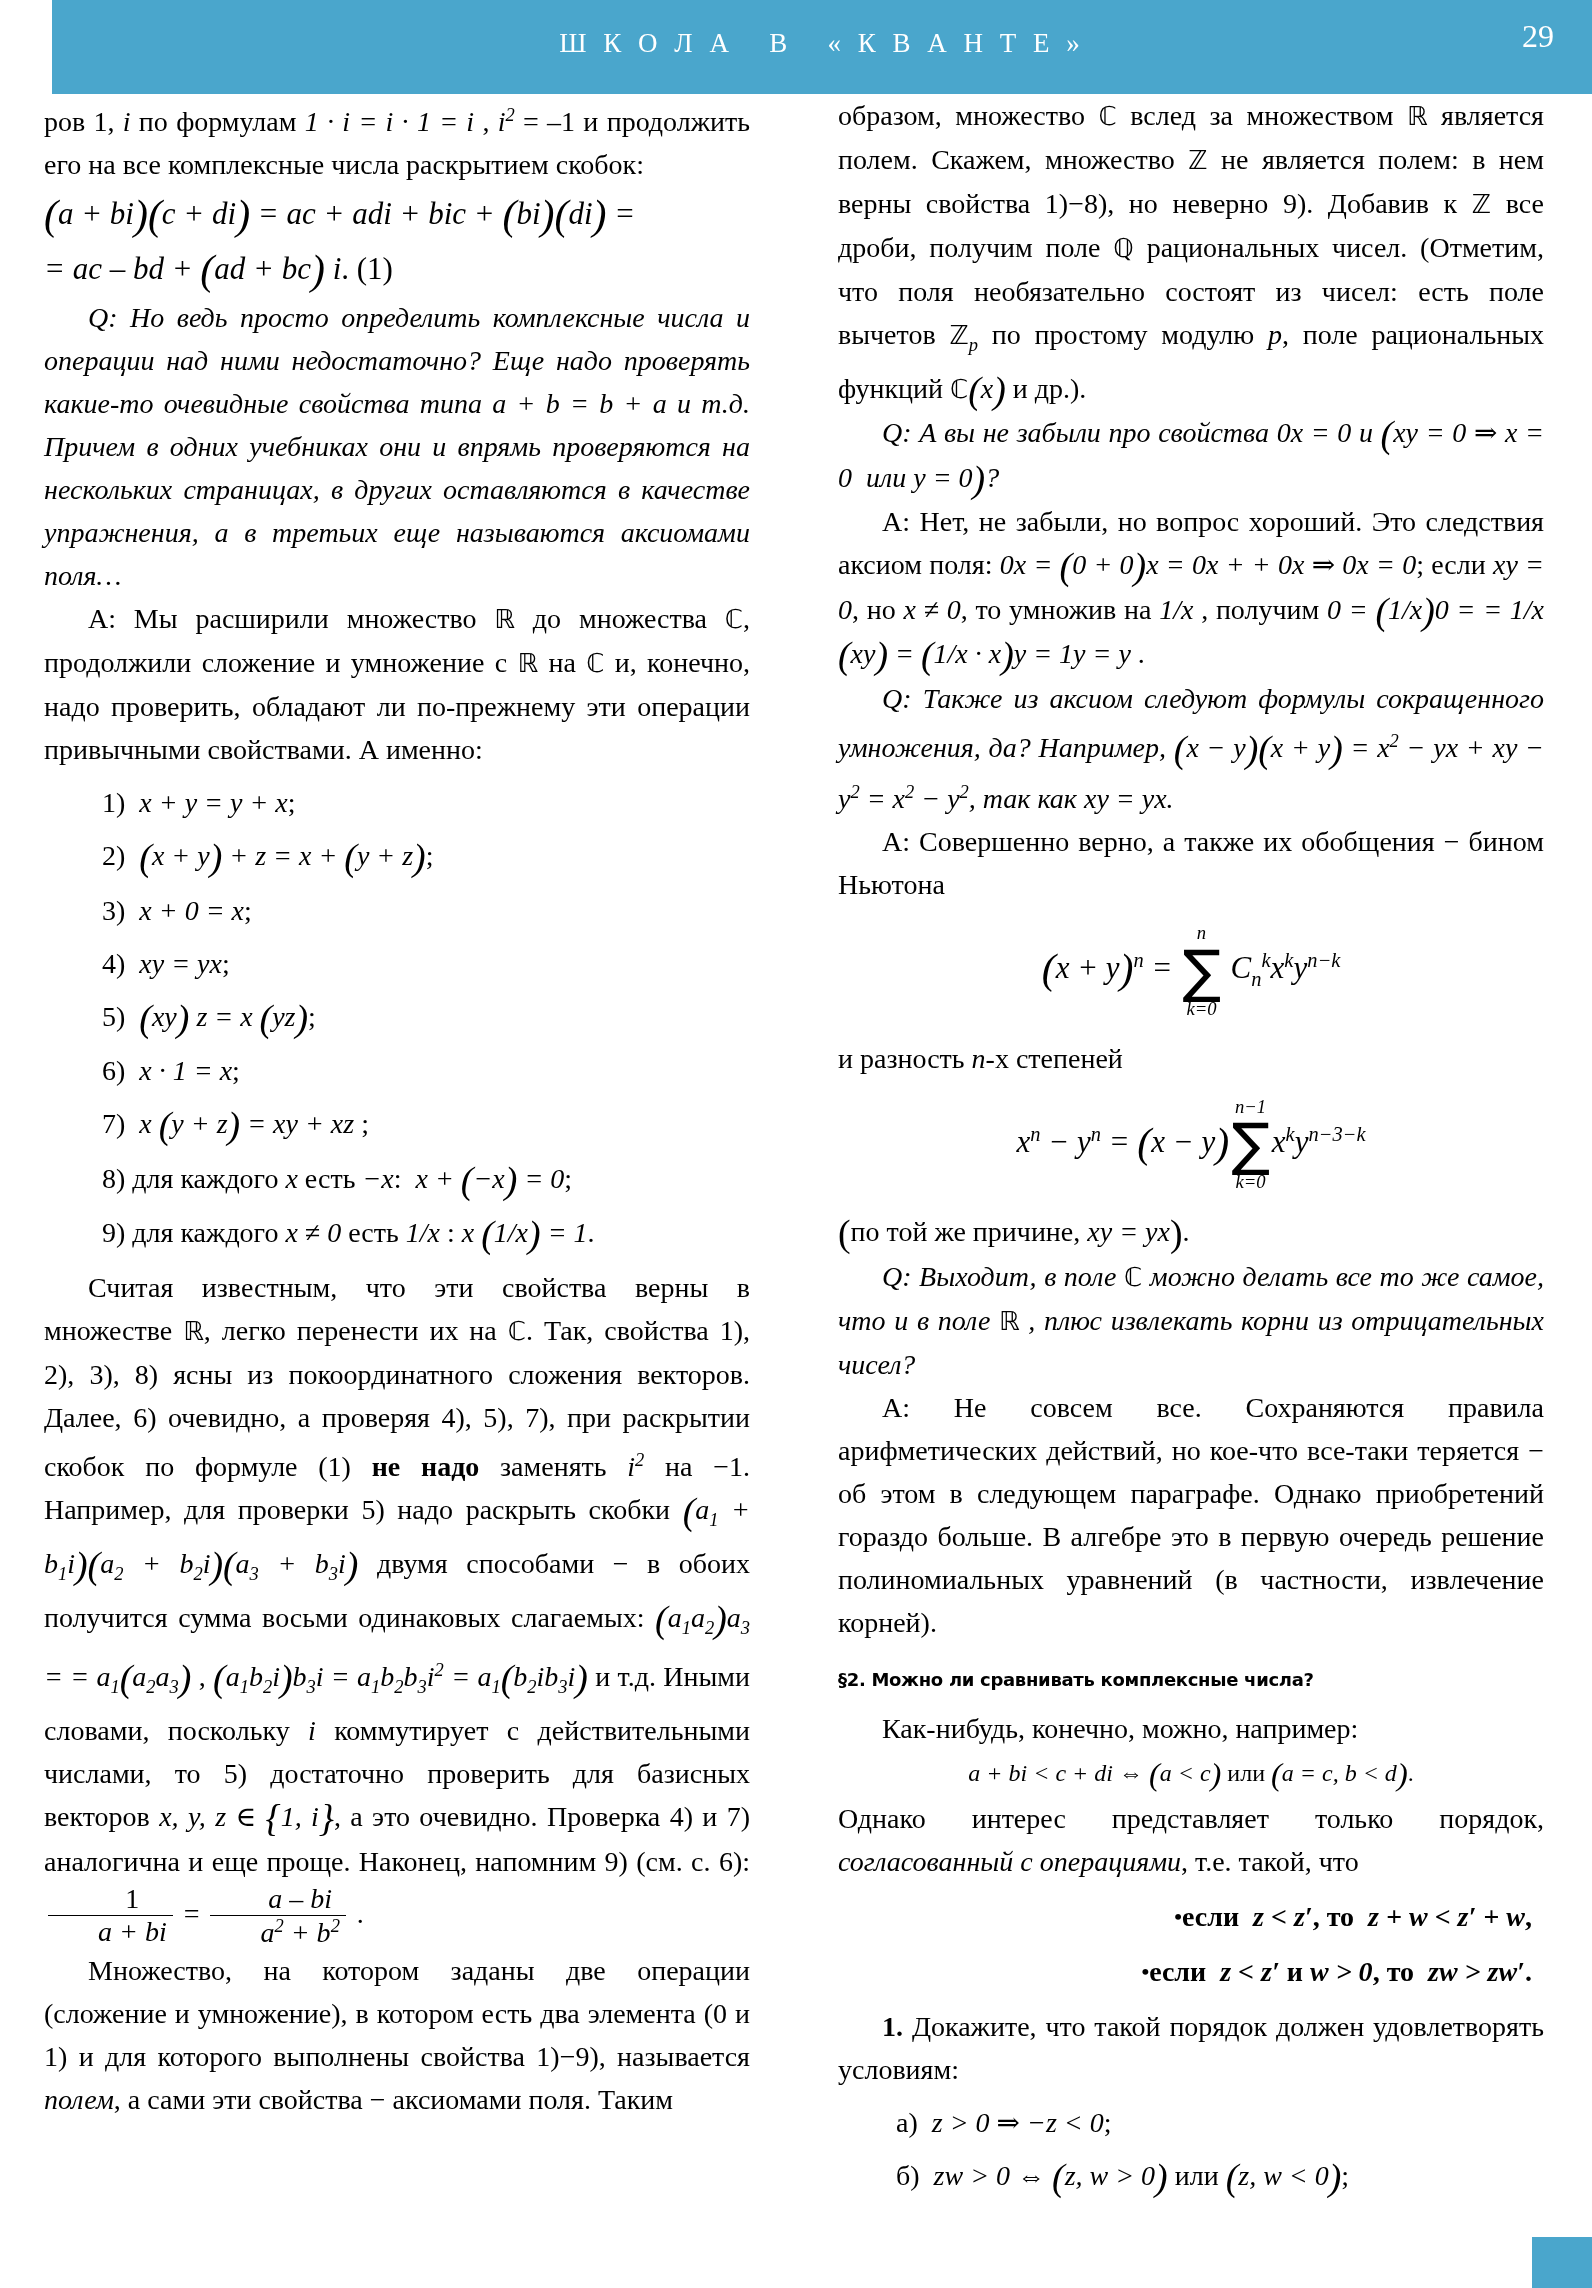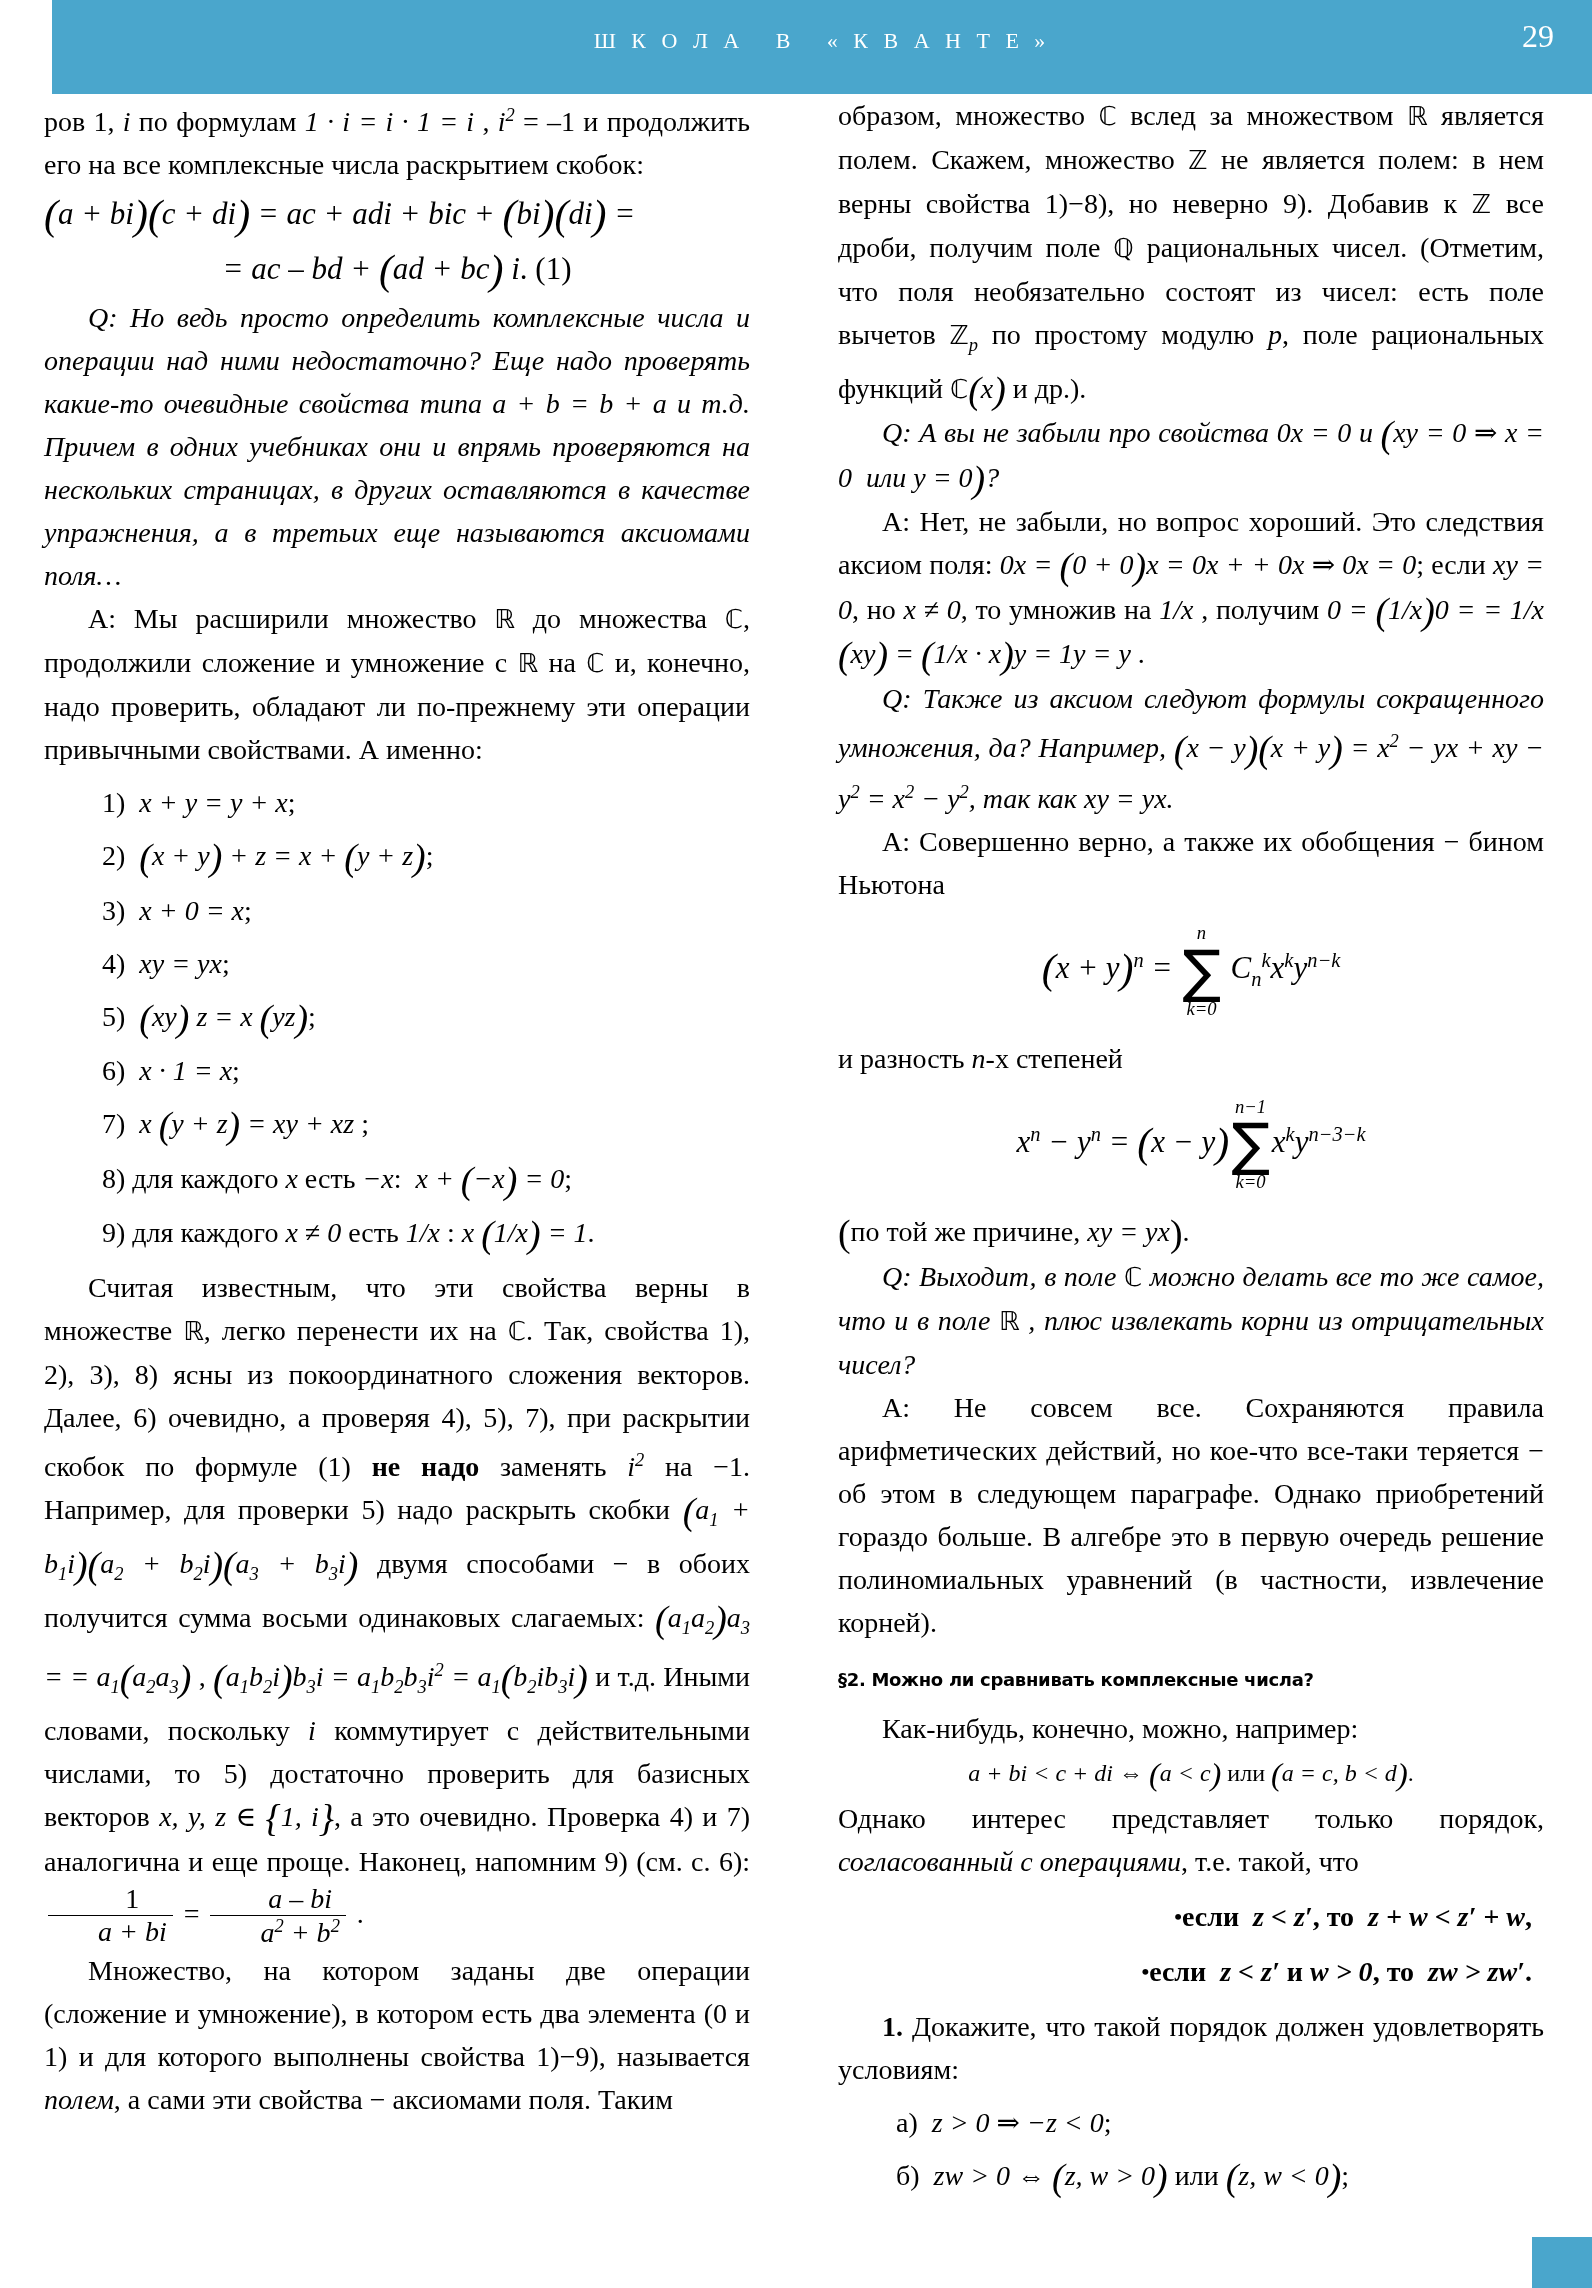--- a/index.html
+++ b/index.html
@@ -25,21 +25,21 @@
     height: 94px;
     background: #4AA6CC;
   }
   #header-title {
     position: absolute;
     left: 0;
     right: 0;
     top: 28px;
     text-align: center;
     color: #ffffff;
-    font-size: 22px;
+    font-size: 27px;
     letter-spacing: 5px;
     font-family: "Liberation Serif", serif;
     white-space: pre;
   }
   #page-number {
     position: absolute;
     right: 38px;
     top: 18px;
     color: #ffffff;
     font-size: 32px;
@@ -78,21 +78,21 @@
     margin: 0;
     text-indent: 44px;
   }
   p.para.noindent { text-indent: 0; }
 
   .disp {
     margin: 2px 0 2px 0;
     text-align: center;
     text-indent: 0;
   }
-  .disp-right { text-align: center; text-indent: 0; margin: 0; }
+  .disp-right { text-align: left; text-indent: 0; margin: 0; }
 
   .listline {
     margin: 10px;
     text-indent: 0;
     padding-left: 48px;
     text-align: left;
   }
   .bulletline {
     margin: 12px;
     text-indent: 0;

